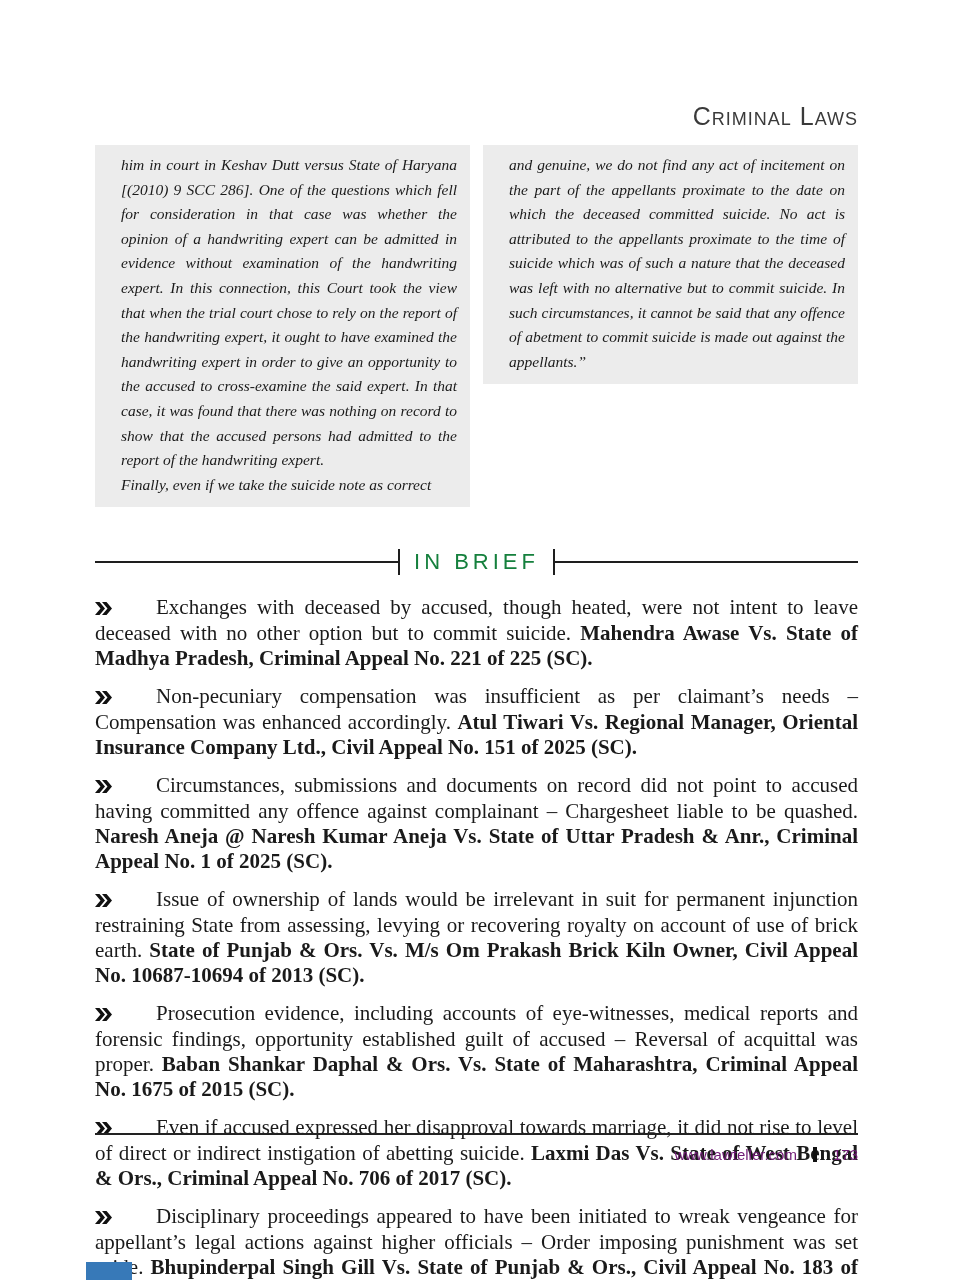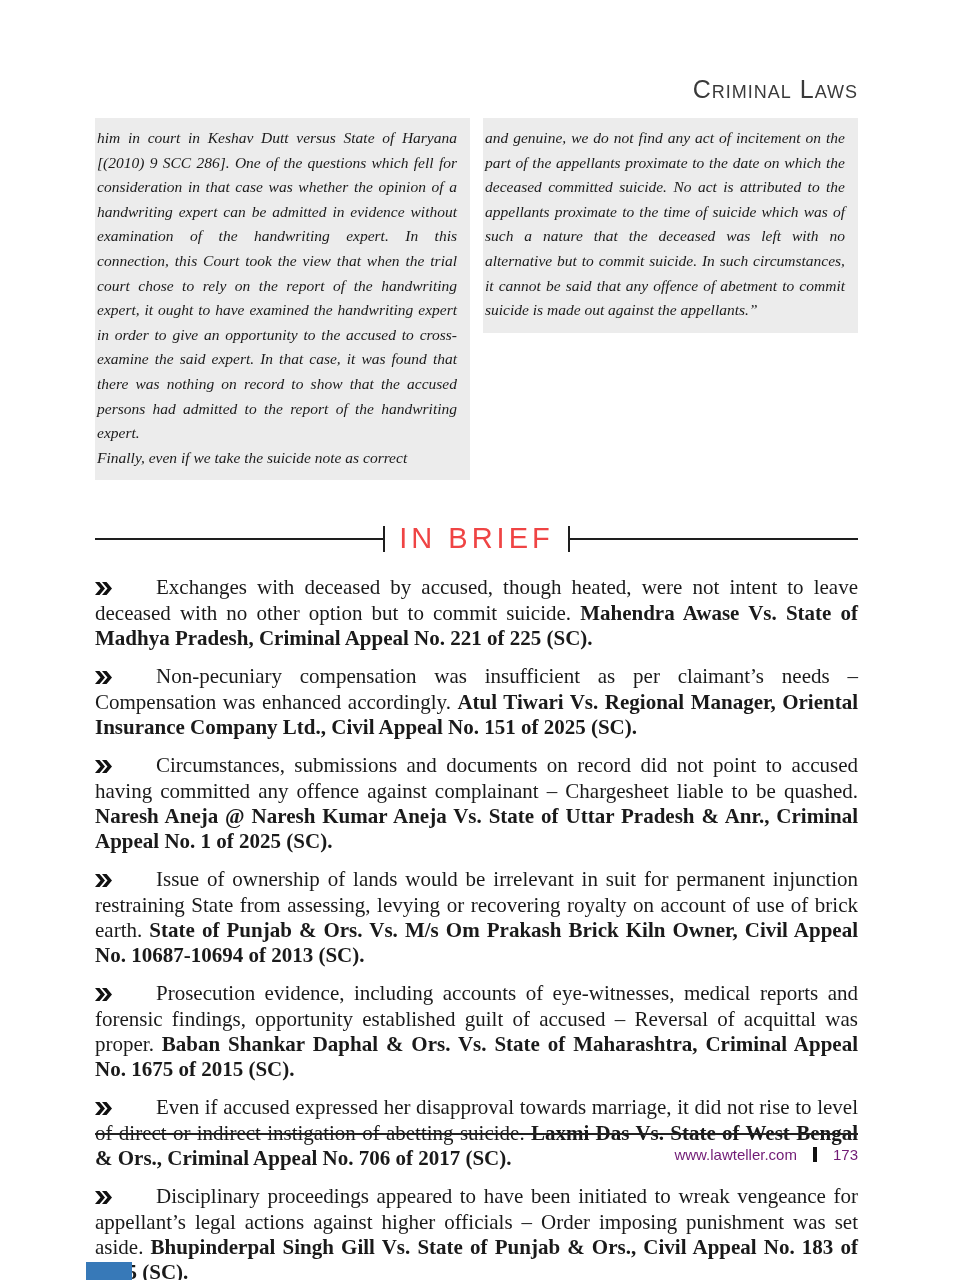--- a/index.html
+++ b/index.html
@@ -8,40 +8,40 @@
     width:953px;height:1280px;
     background:#ffffff;
     font-family:"Liberation Serif", serif;
     color:#1a1a1a;
     overflow:hidden;
   }
   .content{margin:0 95px;}
 
   
   .page-header{
-    padding-top:75px;
+    padding-top:102px;
     text-align:right;
     font-family:"Liberation Sans", sans-serif;
     font-variant:small-caps;
     font-size:25px;
     letter-spacing:1px;
     color:#3a3a3a;
   }
 
   
   .columns{
     display:flex;
     gap:13px;
     margin-top:14px;
     align-items:flex-start;
   }
   .col{flex:1;min-width:0;}
   .graybox{
     background:#ececec;
-    padding:8px 13px 10px 2px;
+    padding:8px 13px 10px 26px;
     font-style:italic;
     font-size:15.5px;
     line-height:24.6px;
     text-align:justify;
   }
   .graybox p{margin:0;}
   .graybox p + p{margin-top:0;}
 
   .reference{
     margin:10px 0 0 36px;
@@ -62,23 +62,23 @@
   
   .inbrief-header{
     display:flex;
     align-items:center;
     margin-top:42px;
   }
   .inbrief-rule{flex:1;height:2px;background:#1e1e1e;}
   .inbrief-tick{width:2px;height:26px;background:#1e1e1e;}
   .inbrief-title{
     font-family:"Liberation Sans", sans-serif;
-    font-size:29px;
+    font-size:22px;
     letter-spacing:4px;
-    color:#ef4444;
+    color:#15803d;
     padding:0 14px;
     white-space:nowrap;
   }
 
   
   .brief-list{margin-top:20px;}
   .brief-item{
     margin:0 0 13px 0;
     font-size:21px;
     line-height:25px;

